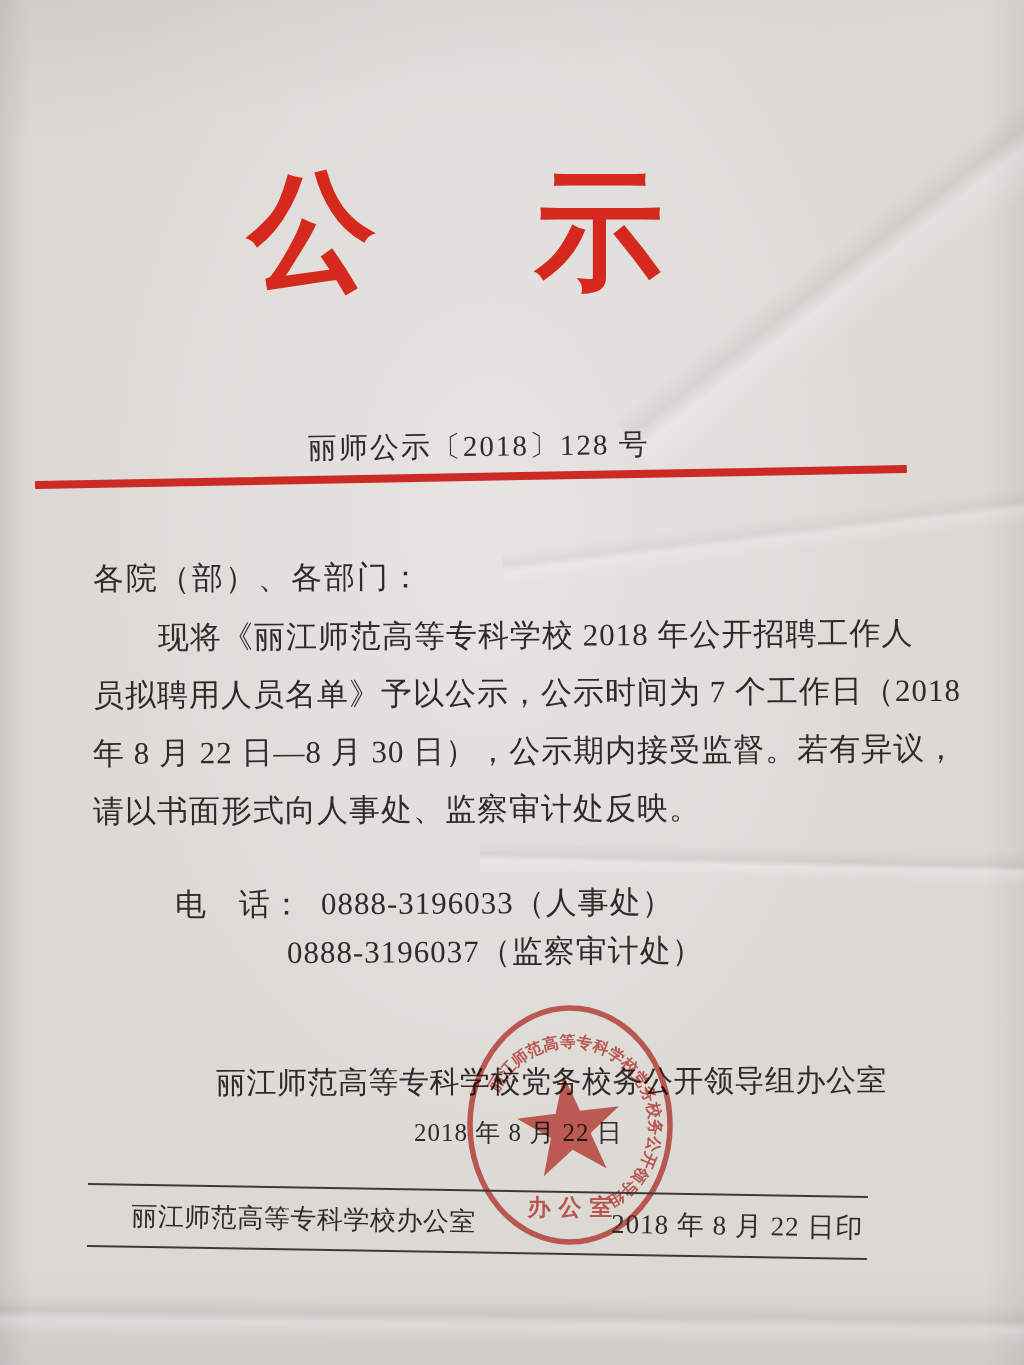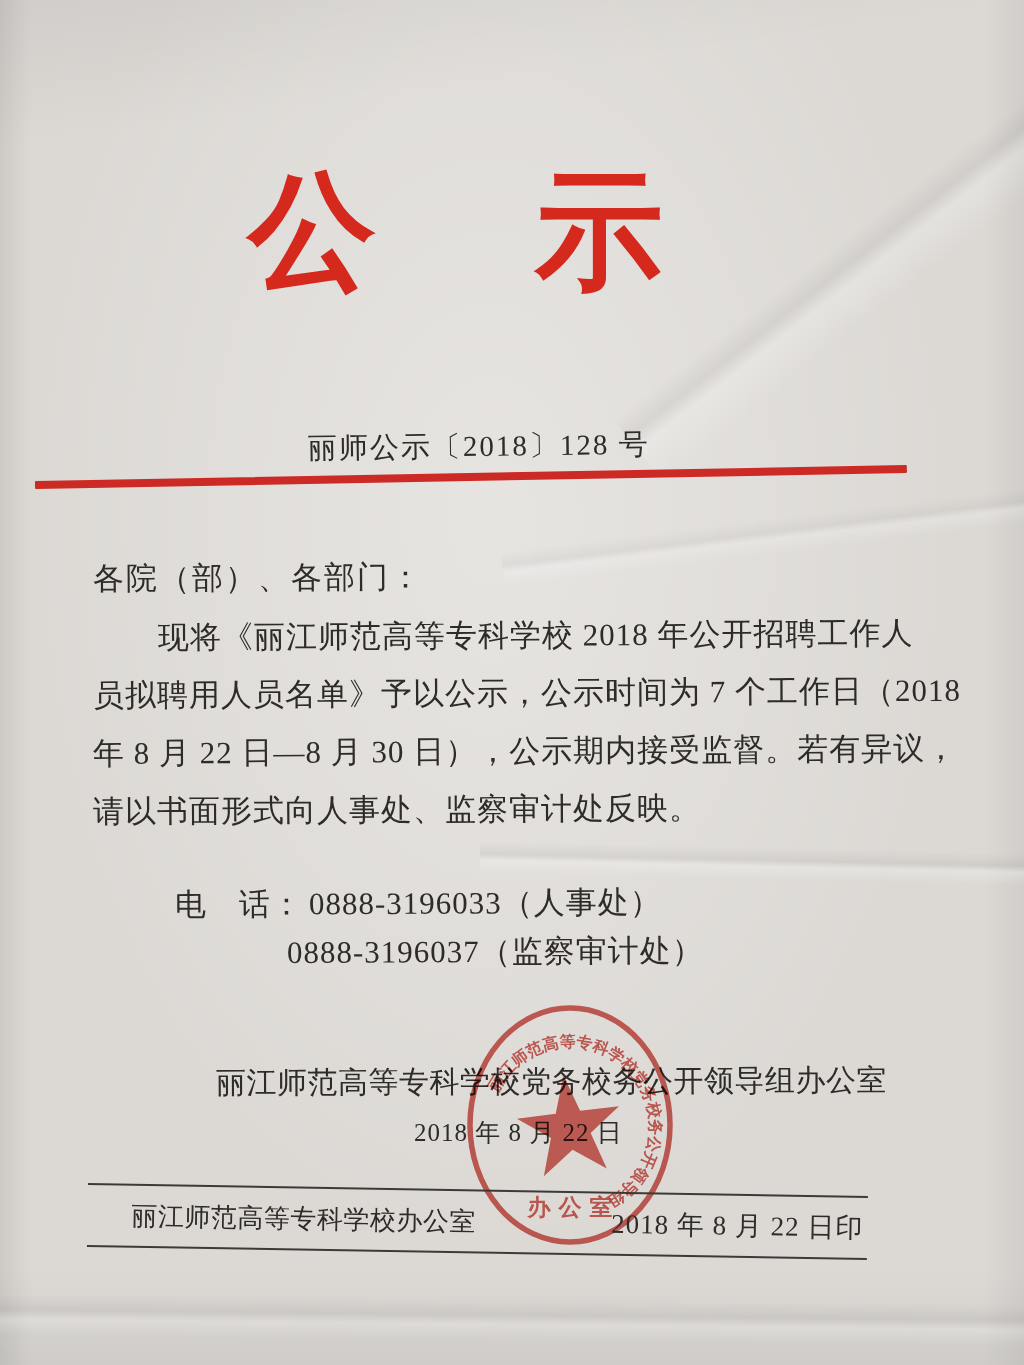--- a/index.html
+++ b/index.html
@@ -74,21 +74,21 @@
   .bl2{left:93px;top:675px;}
   .bl3{left:93px;top:733px;}
   .bl4{left:93px;top:791px;}
 
   .phone-line{
     position:absolute;font-size:31px;letter-spacing:1px;white-space:nowrap;
     transform:rotate(-0.3deg);transform-origin:left center;
   }
   .ph1{left:175px;top:884px;}
   .ph2{left:287px;top:932px;}
-  .phone-label{margin-right:6px;}
+  .phone-label{margin-right:18px;}
 
   .sig-office{
     position:absolute;left:216px;top:1063px;
     font-size:30px;letter-spacing:0.5px;white-space:nowrap;
     transform:rotate(-0.25deg);transform-origin:left center;
   }
   .sig-date{
     position:absolute;left:414px;top:1116px;
     font-size:25px;letter-spacing:1px;white-space:nowrap;
   }

